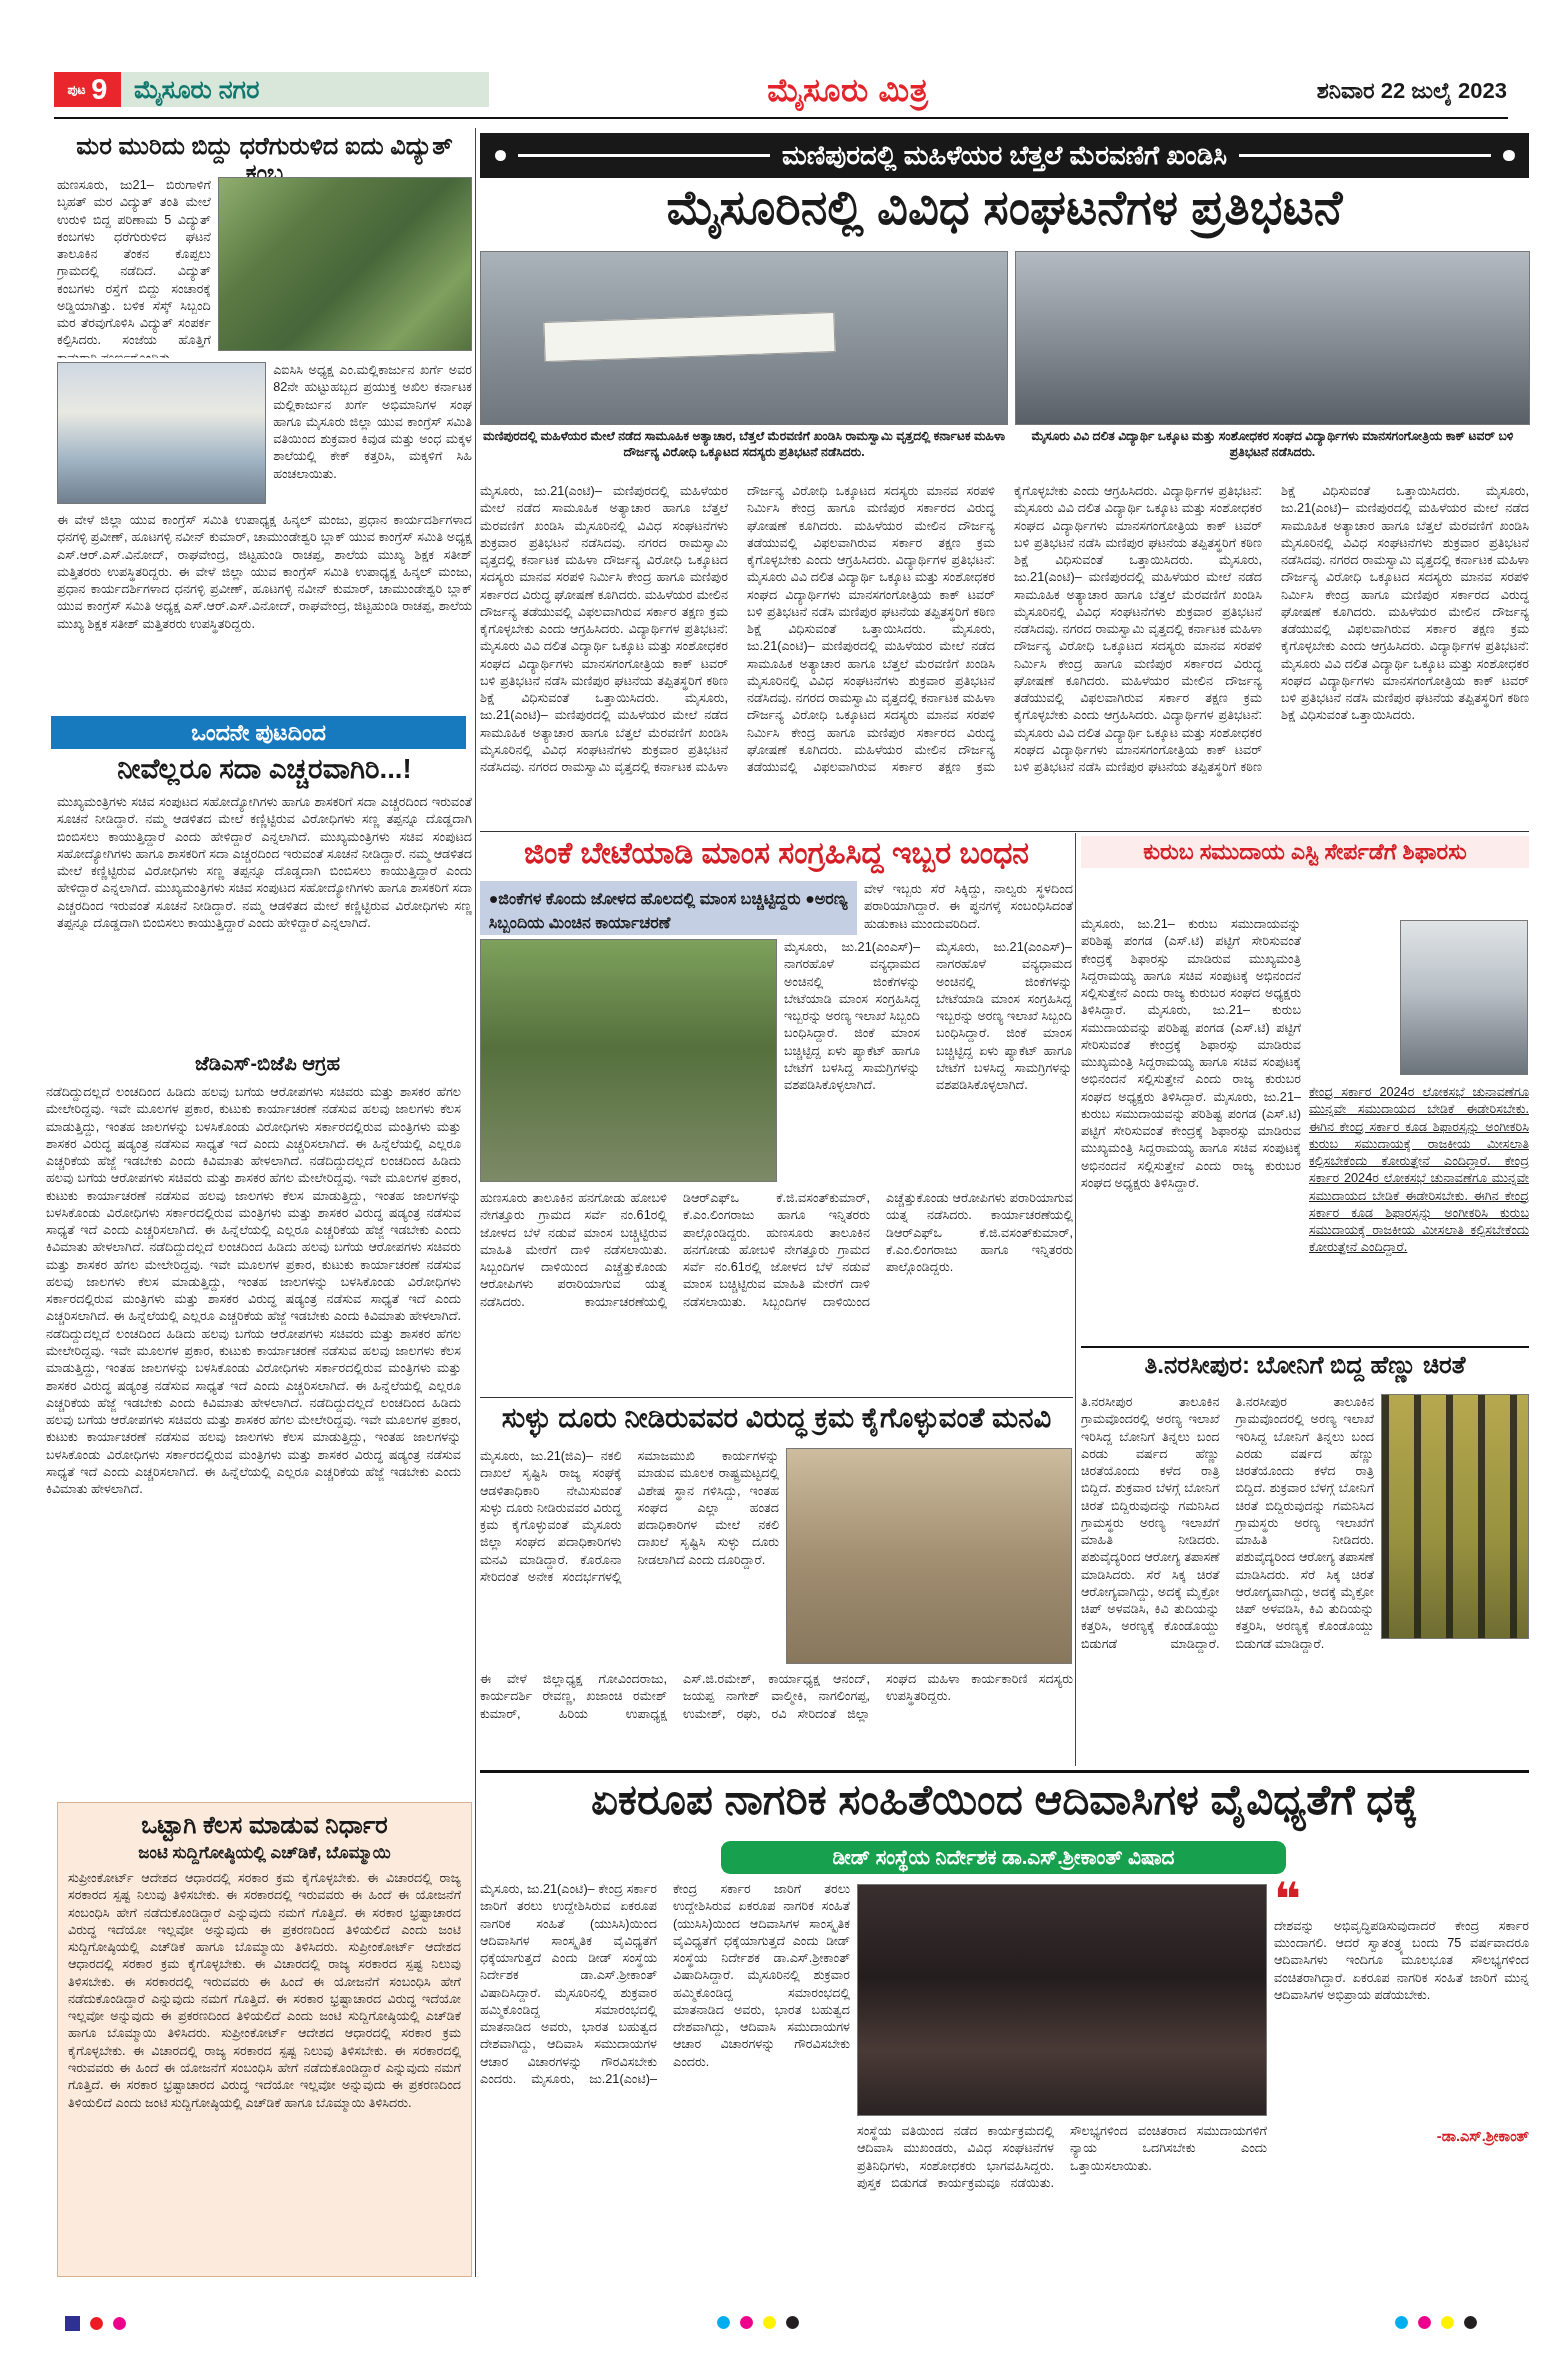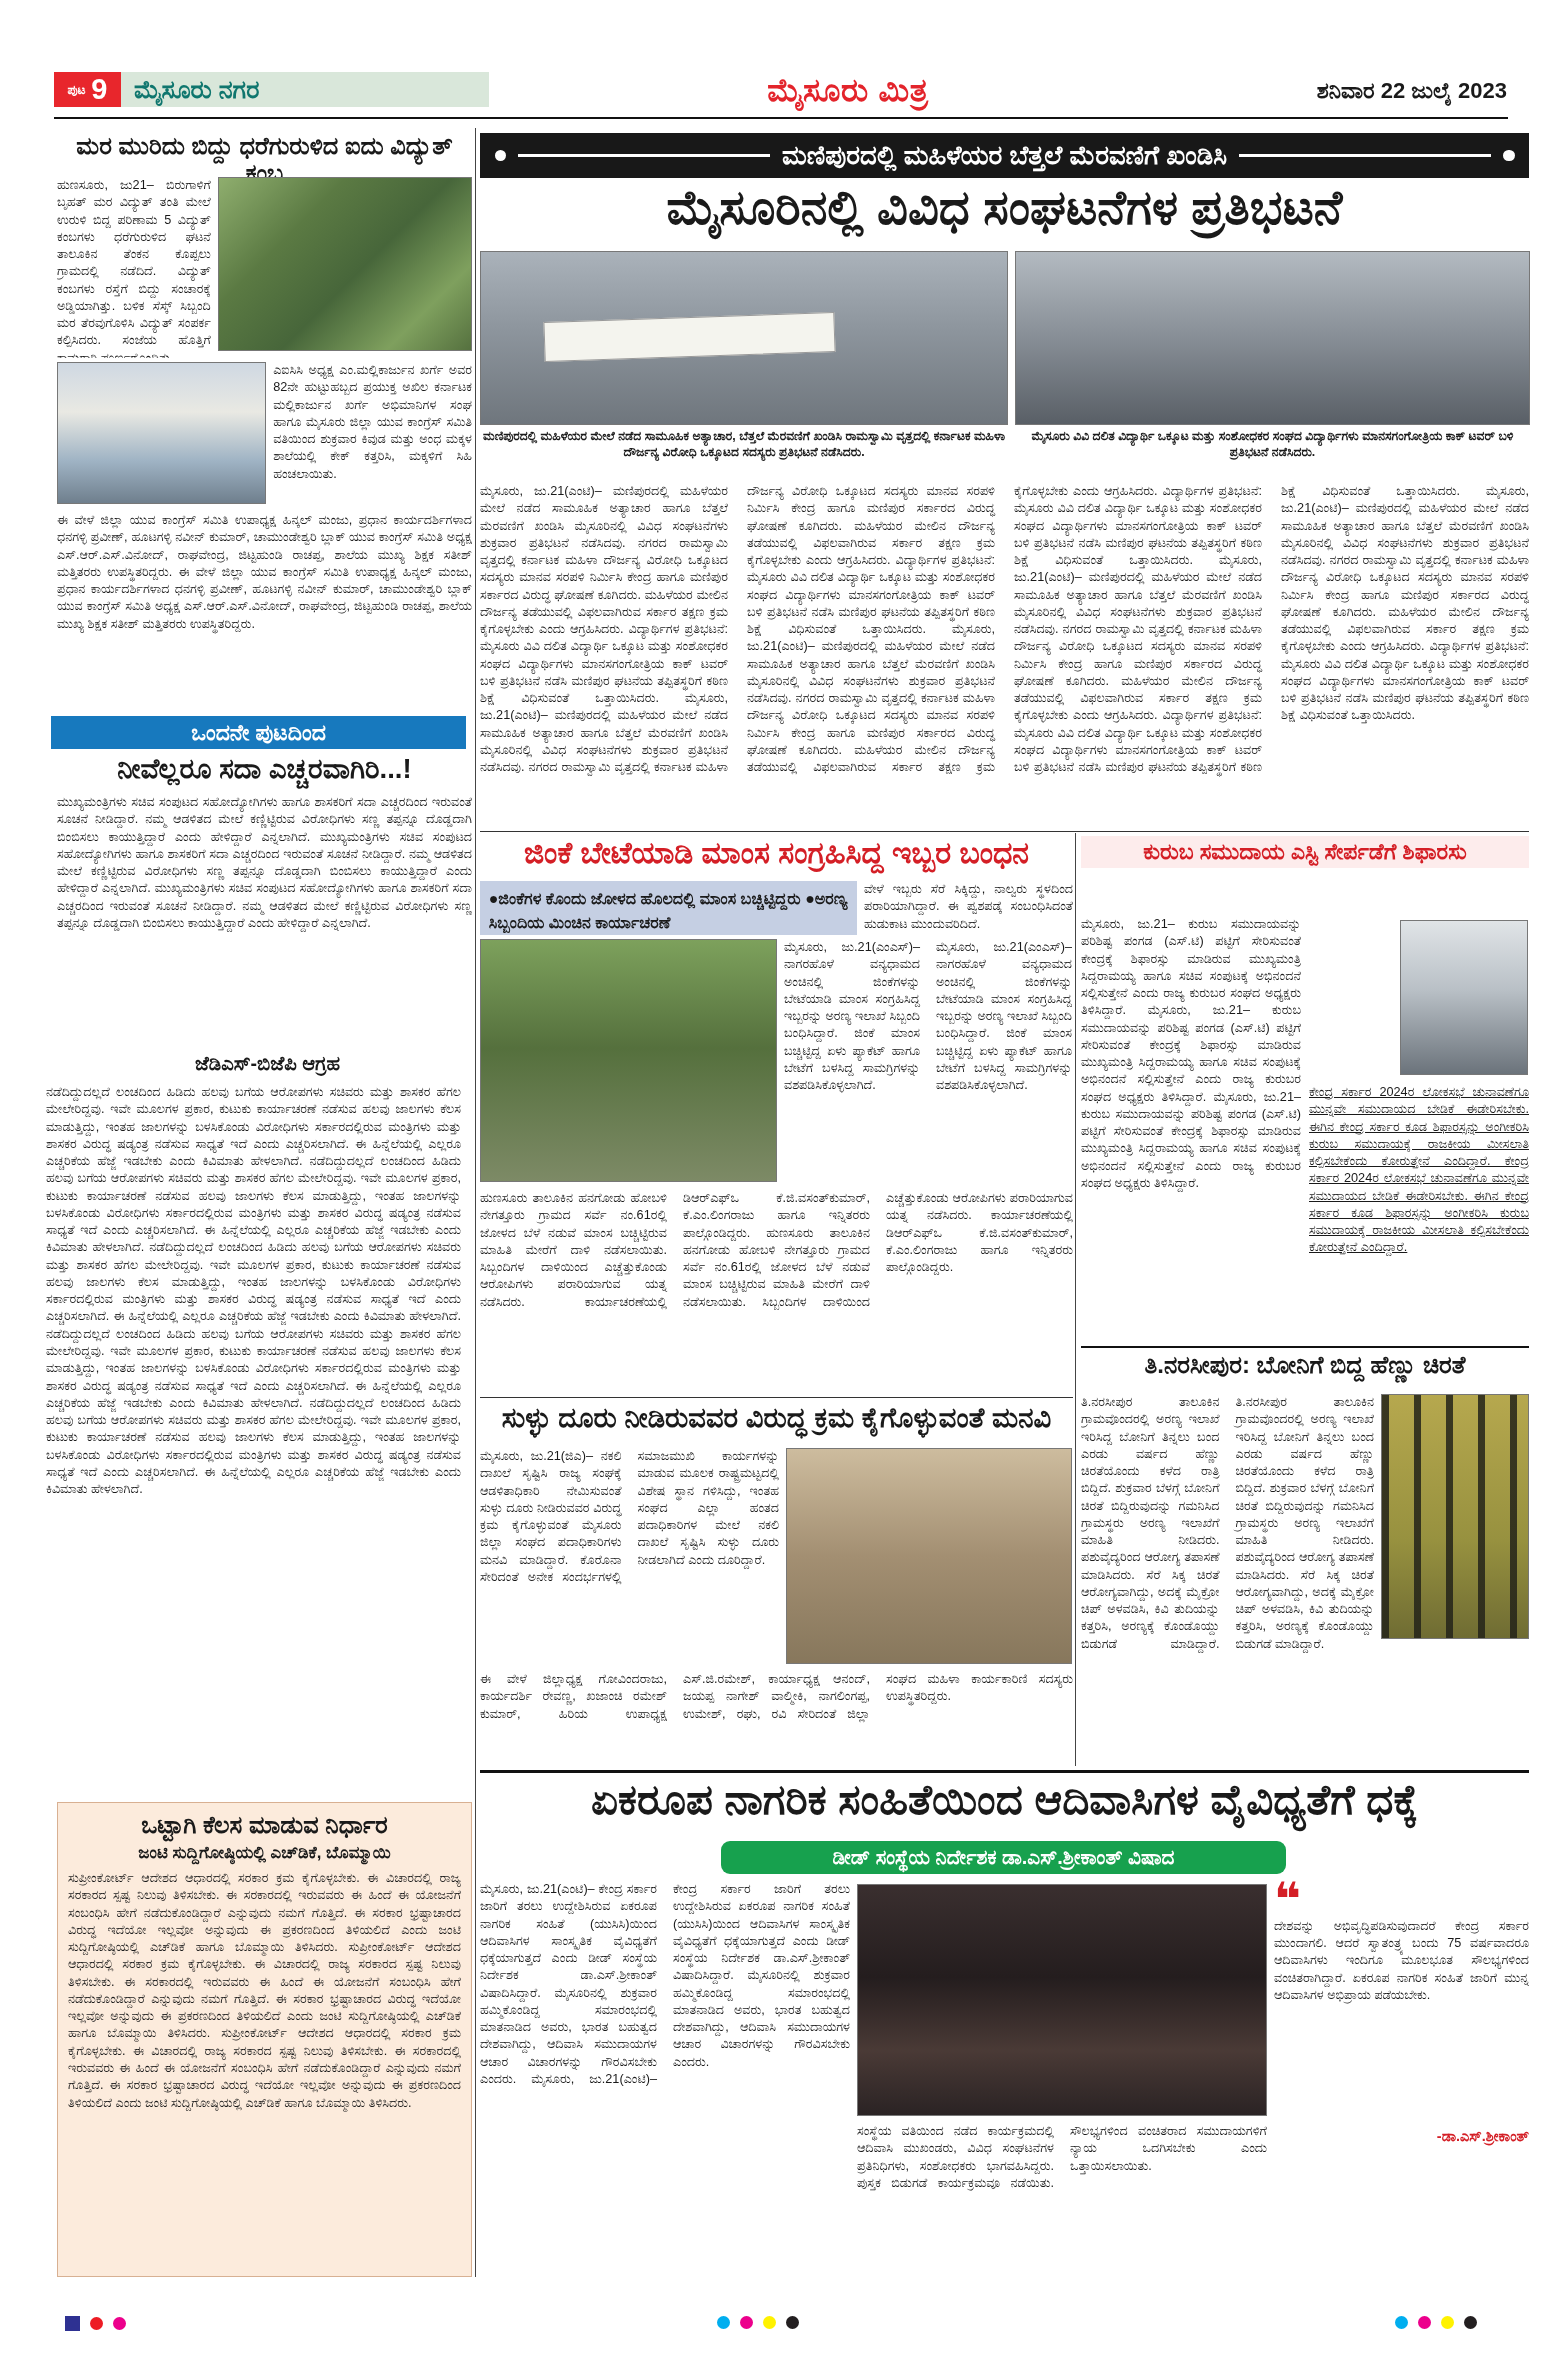--- a/index.html
+++ b/index.html
@@ -128,21 +128,21 @@
 
   <div class="abs jtext col4" style="left:480px;top:483px;width:1049px;height:345px;">
     <span>ಮೈಸೂರು, ಜು.21(ಎಂಟಿ)– ಮಣಿಪುರದಲ್ಲಿ ಮಹಿಳೆಯರ ಮೇಲೆ ನಡೆದ ಸಾಮೂಹಿಕ ಅತ್ಯಾಚಾರ ಹಾಗೂ ಬೆತ್ತಲೆ ಮೆರವಣಿಗೆ ಖಂಡಿಸಿ ಮೈಸೂರಿನಲ್ಲಿ ವಿವಿಧ ಸಂಘಟನೆಗಳು ಶುಕ್ರವಾರ ಪ್ರತಿಭಟನೆ ನಡೆಸಿದವು. ನಗರದ ರಾಮಸ್ವಾಮಿ ವೃತ್ತದಲ್ಲಿ ಕರ್ನಾಟಕ ಮಹಿಳಾ ದೌರ್ಜನ್ಯ ವಿರೋಧಿ ಒಕ್ಕೂಟದ ಸದಸ್ಯರು ಮಾನವ ಸರಪಳಿ ನಿರ್ಮಿಸಿ ಕೇಂದ್ರ ಹಾಗೂ ಮಣಿಪುರ ಸರ್ಕಾರದ ವಿರುದ್ಧ ಘೋಷಣೆ ಕೂಗಿದರು. ಮಹಿಳೆಯರ ಮೇಲಿನ ದೌರ್ಜನ್ಯ ತಡೆಯುವಲ್ಲಿ ವಿಫಲವಾಗಿರುವ ಸರ್ಕಾರ ತಕ್ಷಣ ಕ್ರಮ ಕೈಗೊಳ್ಳಬೇಕು ಎಂದು ಆಗ್ರಹಿಸಿದರು. ವಿದ್ಯಾರ್ಥಿಗಳ ಪ್ರತಿಭಟನೆ: ಮೈಸೂರು ವಿವಿ ದಲಿತ ವಿದ್ಯಾರ್ಥಿ ಒಕ್ಕೂಟ ಮತ್ತು ಸಂಶೋಧಕರ ಸಂಘದ ವಿದ್ಯಾರ್ಥಿಗಳು ಮಾನಸಗಂಗೋತ್ರಿಯ ಕಾಕ್ ಟವರ್ ಬಳಿ ಪ್ರತಿಭಟನೆ ನಡೆಸಿ ಮಣಿಪುರ ಘಟನೆಯ ತಪ್ಪಿತಸ್ಥರಿಗೆ ಕಠಿಣ ಶಿಕ್ಷೆ ವಿಧಿಸುವಂತೆ ಒತ್ತಾಯಿಸಿದರು. ಮೈಸೂರು, ಜು.21(ಎಂಟಿ)– ಮಣಿಪುರದಲ್ಲಿ ಮಹಿಳೆಯರ ಮೇಲೆ ನಡೆದ ಸಾಮೂಹಿಕ ಅತ್ಯಾಚಾರ ಹಾಗೂ ಬೆತ್ತಲೆ ಮೆರವಣಿಗೆ ಖಂಡಿಸಿ ಮೈಸೂರಿನಲ್ಲಿ ವಿವಿಧ ಸಂಘಟನೆಗಳು ಶುಕ್ರವಾರ ಪ್ರತಿಭಟನೆ ನಡೆಸಿದವು. ನಗರದ ರಾಮಸ್ವಾಮಿ ವೃತ್ತದಲ್ಲಿ ಕರ್ನಾಟಕ ಮಹಿಳಾ ದೌರ್ಜನ್ಯ ವಿರೋಧಿ ಒಕ್ಕೂಟದ ಸದಸ್ಯರು ಮಾನವ ಸರಪಳಿ ನಿರ್ಮಿಸಿ ಕೇಂದ್ರ ಹಾಗೂ ಮಣಿಪುರ ಸರ್ಕಾರದ ವಿರುದ್ಧ ಘೋಷಣೆ ಕೂಗಿದರು. ಮಹಿಳೆಯರ ಮೇಲಿನ ದೌರ್ಜನ್ಯ ತಡೆಯುವಲ್ಲಿ ವಿಫಲವಾಗಿರುವ ಸರ್ಕಾರ ತಕ್ಷಣ ಕ್ರಮ ಕೈಗೊಳ್ಳಬೇಕು ಎಂದು ಆಗ್ರಹಿಸಿದರು. ವಿದ್ಯಾರ್ಥಿಗಳ ಪ್ರತಿಭಟನೆ: ಮೈಸೂರು ವಿವಿ ದಲಿತ ವಿದ್ಯಾರ್ಥಿ ಒಕ್ಕೂಟ ಮತ್ತು ಸಂಶೋಧಕರ ಸಂಘದ ವಿದ್ಯಾರ್ಥಿಗಳು ಮಾನಸಗಂಗೋತ್ರಿಯ ಕಾಕ್ ಟವರ್ ಬಳಿ ಪ್ರತಿಭಟನೆ ನಡೆಸಿ ಮಣಿಪುರ ಘಟನೆಯ ತಪ್ಪಿತಸ್ಥರಿಗೆ ಕಠಿಣ ಶಿಕ್ಷೆ ವಿಧಿಸುವಂತೆ ಒತ್ತಾಯಿಸಿದರು. ಮೈಸೂರು, ಜು.21(ಎಂಟಿ)– ಮಣಿಪುರದಲ್ಲಿ ಮಹಿಳೆಯರ ಮೇಲೆ ನಡೆದ ಸಾಮೂಹಿಕ ಅತ್ಯಾಚಾರ ಹಾಗೂ ಬೆತ್ತಲೆ ಮೆರವಣಿಗೆ ಖಂಡಿಸಿ ಮೈಸೂರಿನಲ್ಲಿ ವಿವಿಧ ಸಂಘಟನೆಗಳು ಶುಕ್ರವಾರ ಪ್ರತಿಭಟನೆ ನಡೆಸಿದವು. ನಗರದ ರಾಮಸ್ವಾಮಿ ವೃತ್ತದಲ್ಲಿ ಕರ್ನಾಟಕ ಮಹಿಳಾ ದೌರ್ಜನ್ಯ ವಿರೋಧಿ ಒಕ್ಕೂಟದ ಸದಸ್ಯರು ಮಾನವ ಸರಪಳಿ ನಿರ್ಮಿಸಿ ಕೇಂದ್ರ ಹಾಗೂ ಮಣಿಪುರ ಸರ್ಕಾರದ ವಿರುದ್ಧ ಘೋಷಣೆ ಕೂಗಿದರು. ಮಹಿಳೆಯರ ಮೇಲಿನ ದೌರ್ಜನ್ಯ ತಡೆಯುವಲ್ಲಿ ವಿಫಲವಾಗಿರುವ ಸರ್ಕಾರ ತಕ್ಷಣ ಕ್ರಮ ಕೈಗೊಳ್ಳಬೇಕು ಎಂದು ಆಗ್ರಹಿಸಿದರು. ವಿದ್ಯಾರ್ಥಿಗಳ ಪ್ರತಿಭಟನೆ: ಮೈಸೂರು ವಿವಿ ದಲಿತ ವಿದ್ಯಾರ್ಥಿ ಒಕ್ಕೂಟ ಮತ್ತು ಸಂಶೋಧಕರ ಸಂಘದ ವಿದ್ಯಾರ್ಥಿಗಳು ಮಾನಸಗಂಗೋತ್ರಿಯ ಕಾಕ್ ಟವರ್ ಬಳಿ ಪ್ರತಿಭಟನೆ ನಡೆಸಿ ಮಣಿಪುರ ಘಟನೆಯ ತಪ್ಪಿತಸ್ಥರಿಗೆ ಕಠಿಣ ಶಿಕ್ಷೆ ವಿಧಿಸುವಂತೆ ಒತ್ತಾಯಿಸಿದರು. ಮೈಸೂರು, ಜು.21(ಎಂಟಿ)– ಮಣಿಪುರದಲ್ಲಿ ಮಹಿಳೆಯರ ಮೇಲೆ ನಡೆದ ಸಾಮೂಹಿಕ ಅತ್ಯಾಚಾರ ಹಾಗೂ ಬೆತ್ತಲೆ ಮೆರವಣಿಗೆ ಖಂಡಿಸಿ ಮೈಸೂರಿನಲ್ಲಿ ವಿವಿಧ ಸಂಘಟನೆಗಳು ಶುಕ್ರವಾರ ಪ್ರತಿಭಟನೆ ನಡೆಸಿದವು. ನಗರದ ರಾಮಸ್ವಾಮಿ ವೃತ್ತದಲ್ಲಿ ಕರ್ನಾಟಕ ಮಹಿಳಾ ದೌರ್ಜನ್ಯ ವಿರೋಧಿ ಒಕ್ಕೂಟದ ಸದಸ್ಯರು ಮಾನವ ಸರಪಳಿ ನಿರ್ಮಿಸಿ ಕೇಂದ್ರ ಹಾಗೂ ಮಣಿಪುರ ಸರ್ಕಾರದ ವಿರುದ್ಧ ಘೋಷಣೆ ಕೂಗಿದರು. ಮಹಿಳೆಯರ ಮೇಲಿನ ದೌರ್ಜನ್ಯ ತಡೆಯುವಲ್ಲಿ ವಿಫಲವಾಗಿರುವ ಸರ್ಕಾರ ತಕ್ಷಣ ಕ್ರಮ ಕೈಗೊಳ್ಳಬೇಕು ಎಂದು ಆಗ್ರಹಿಸಿದರು. ವಿದ್ಯಾರ್ಥಿಗಳ ಪ್ರತಿಭಟನೆ: ಮೈಸೂರು ವಿವಿ ದಲಿತ ವಿದ್ಯಾರ್ಥಿ ಒಕ್ಕೂಟ ಮತ್ತು ಸಂಶೋಧಕರ ಸಂಘದ ವಿದ್ಯಾರ್ಥಿಗಳು ಮಾನಸಗಂಗೋತ್ರಿಯ ಕಾಕ್ ಟವರ್ ಬಳಿ ಪ್ರತಿಭಟನೆ ನಡೆಸಿ ಮಣಿಪುರ ಘಟನೆಯ ತಪ್ಪಿತಸ್ಥರಿಗೆ ಕಠಿಣ ಶಿಕ್ಷೆ ವಿಧಿಸುವಂತೆ ಒತ್ತಾಯಿಸಿದರು. ಮೈಸೂರು, ಜು.21(ಎಂಟಿ)– ಮಣಿಪುರದಲ್ಲಿ ಮಹಿಳೆಯರ ಮೇಲೆ ನಡೆದ ಸಾಮೂಹಿಕ ಅತ್ಯಾಚಾರ ಹಾಗೂ ಬೆತ್ತಲೆ ಮೆರವಣಿಗೆ ಖಂಡಿಸಿ ಮೈಸೂರಿನಲ್ಲಿ ವಿವಿಧ ಸಂಘಟನೆಗಳು ಶುಕ್ರವಾರ ಪ್ರತಿಭಟನೆ ನಡೆಸಿದವು. ನಗರದ ರಾಮಸ್ವಾಮಿ ವೃತ್ತದಲ್ಲಿ ಕರ್ನಾಟಕ ಮಹಿಳಾ ದೌರ್ಜನ್ಯ ವಿರೋಧಿ ಒಕ್ಕೂಟದ ಸದಸ್ಯರು ಮಾನವ ಸರಪಳಿ ನಿರ್ಮಿಸಿ ಕೇಂದ್ರ ಹಾಗೂ ಮಣಿಪುರ ಸರ್ಕಾರದ ವಿರುದ್ಧ ಘೋಷಣೆ ಕೂಗಿದರು. ಮಹಿಳೆಯರ ಮೇಲಿನ ದೌರ್ಜನ್ಯ ತಡೆಯುವಲ್ಲಿ ವಿಫಲವಾಗಿರುವ ಸರ್ಕಾರ ತಕ್ಷಣ ಕ್ರಮ ಕೈಗೊಳ್ಳಬೇಕು ಎಂದು ಆಗ್ರಹಿಸಿದರು. ವಿದ್ಯಾರ್ಥಿಗಳ ಪ್ರತಿಭಟನೆ: ಮೈಸೂರು ವಿವಿ ದಲಿತ ವಿದ್ಯಾರ್ಥಿ ಒಕ್ಕೂಟ ಮತ್ತು ಸಂಶೋಧಕರ ಸಂಘದ ವಿದ್ಯಾರ್ಥಿಗಳು ಮಾನಸಗಂಗೋತ್ರಿಯ ಕಾಕ್ ಟವರ್ ಬಳಿ ಪ್ರತಿಭಟನೆ ನಡೆಸಿ ಮಣಿಪುರ ಘಟನೆಯ ತಪ್ಪಿತಸ್ಥರಿಗೆ ಕಠಿಣ ಶಿಕ್ಷೆ ವಿಧಿಸುವಂತೆ ಒತ್ತಾಯಿಸಿದರು.</span>
   </div>
 
   <div class="rule-h" style="left:480px;top:831px;width:1049px;"></div>
   <div class="rule-v" style="left:1075px;top:833px;height:933px;"></div>
 
   <div class="abs headline-l headline-red" style="left:480px;top:836px;width:593px;height:41px;font-size:30px;">ಜಿಂಕೆ ಬೇಟೆಯಾಡಿ ಮಾಂಸ ಸಂಗ್ರಹಿಸಿದ್ದ ಇಬ್ಬರ ಬಂಧನ</div>
   <div class="abs bulletbox" style="left:480px;top:881px;width:377px;height:54px;">●ಜಿಂಕೆಗಳ ಕೊಂದು ಜೋಳದ ಹೊಲದಲ್ಲಿ ಮಾಂಸ ಬಚ್ಚಿಟ್ಟಿದ್ದರು ●ಅರಣ್ಯ ಸಿಬ್ಬಂದಿಯ ಮಿಂಚಿನ ಕಾರ್ಯಾಚರಣೆ</div>
-  <div class="abs jtext" style="left:864px;top:881px;width:209px;height:54px;">ವೇಳೆ ಇಬ್ಬರು ಸೆರೆ ಸಿಕ್ಕಿದ್ದು, ನಾಲ್ವರು ಸ್ಥಳದಿಂದ ಪರಾರಿಯಾಗಿದ್ದಾರೆ. ಈ ಪ್ವಶಪಡ್ಕೆ ಸಂಬಂಧಿಸಿದಂತೆ ಹುಡುಕಾಟ ಮುಂದುವರಿದಿದೆ.</div>
+  <div class="abs jtext" style="left:864px;top:881px;width:209px;height:54px;">ವೇಳೆ ಇಬ್ಬರು ಸೆರೆ ಸಿಕ್ಕಿದ್ದು, ನಾಲ್ವರು ಸ್ಥಳದಿಂದ ಪರಾರಿಯಾಗಿದ್ದಾರೆ. ಈ ಪ್ಧನಗಳ್ಕೆ ಸಂಬಂಧಿಸಿದಂತೆ ಹುಡುಕಾಟ ಮುಂದುವರಿದಿದೆ.</div>
 
   <div class="photo ph-forest" style="left:480px;top:939px;width:297px;height:243px;"></div>
   <div class="abs jtext col2" style="left:784px;top:939px;width:288px;height:243px;">
     <span>ಮೈಸೂರು, ಜು.21(ಎಂಎಸ್)– ನಾಗರಹೊಳೆ ವನ್ಯಧಾಮದ ಅಂಚಿನಲ್ಲಿ ಜಿಂಕೆಗಳನ್ನು ಬೇಟೆಯಾಡಿ ಮಾಂಸ ಸಂಗ್ರಹಿಸಿದ್ದ ಇಬ್ಬರನ್ನು ಅರಣ್ಯ ಇಲಾಖೆ ಸಿಬ್ಬಂದಿ ಬಂಧಿಸಿದ್ದಾರೆ. ಜಿಂಕೆ ಮಾಂಸ ಬಚ್ಚಿಟ್ಟಿದ್ದ ಏಳು ಪ್ಯಾಕೆಟ್ ಹಾಗೂ ಬೇಟೆಗೆ ಬಳಸಿದ್ದ ಸಾಮಗ್ರಿಗಳನ್ನು ವಶಪಡಿಸಿಕೊಳ್ಳಲಾಗಿದೆ. ಮೈಸೂರು, ಜು.21(ಎಂಎಸ್)– ನಾಗರಹೊಳೆ ವನ್ಯಧಾಮದ ಅಂಚಿನಲ್ಲಿ ಜಿಂಕೆಗಳನ್ನು ಬೇಟೆಯಾಡಿ ಮಾಂಸ ಸಂಗ್ರಹಿಸಿದ್ದ ಇಬ್ಬರನ್ನು ಅರಣ್ಯ ಇಲಾಖೆ ಸಿಬ್ಬಂದಿ ಬಂಧಿಸಿದ್ದಾರೆ. ಜಿಂಕೆ ಮಾಂಸ ಬಚ್ಚಿಟ್ಟಿದ್ದ ಏಳು ಪ್ಯಾಕೆಟ್ ಹಾಗೂ ಬೇಟೆಗೆ ಬಳಸಿದ್ದ ಸಾಮಗ್ರಿಗಳನ್ನು ವಶಪಡಿಸಿಕೊಳ್ಳಲಾಗಿದೆ.</span>
   </div>
   <div class="abs jtext col3" style="left:480px;top:1190px;width:593px;height:201px;">
     <span>ಹುಣಸೂರು ತಾಲೂಕಿನ ಹನಗೋಡು ಹೋಬಳಿ ನೇಗತ್ತೂರು ಗ್ರಾಮದ ಸರ್ವೆ ನಂ.61ರಲ್ಲಿ ಜೋಳದ ಬೆಳೆ ನಡುವೆ ಮಾಂಸ ಬಚ್ಚಿಟ್ಟಿರುವ ಮಾಹಿತಿ ಮೇರೆಗೆ ದಾಳಿ ನಡೆಸಲಾಯಿತು. ಸಿಬ್ಬಂದಿಗಳ ದಾಳಿಯಿಂದ ಎಚ್ಚೆತ್ತುಕೊಂಡು ಆರೋಪಿಗಳು ಪರಾರಿಯಾಗುವ ಯತ್ನ ನಡೆಸಿದರು. ಕಾರ್ಯಾಚರಣೆಯಲ್ಲಿ ಡಿಆರ್‌ಎಫ್‌ಒ ಕೆ.ಜಿ.ವಸಂತ್‌ಕುಮಾರ್, ಕೆ.ಎಂ.ಲಿಂಗರಾಜು ಹಾಗೂ ಇನ್ನಿತರರು ಪಾಲ್ಗೊಂಡಿದ್ದರು. ಹುಣಸೂರು ತಾಲೂಕಿನ ಹನಗೋಡು ಹೋಬಳಿ ನೇಗತ್ತೂರು ಗ್ರಾಮದ ಸರ್ವೆ ನಂ.61ರಲ್ಲಿ ಜೋಳದ ಬೆಳೆ ನಡುವೆ ಮಾಂಸ ಬಚ್ಚಿಟ್ಟಿರುವ ಮಾಹಿತಿ ಮೇರೆಗೆ ದಾಳಿ ನಡೆಸಲಾಯಿತು. ಸಿಬ್ಬಂದಿಗಳ ದಾಳಿಯಿಂದ ಎಚ್ಚೆತ್ತುಕೊಂಡು ಆರೋಪಿಗಳು ಪರಾರಿಯಾಗುವ ಯತ್ನ ನಡೆಸಿದರು. ಕಾರ್ಯಾಚರಣೆಯಲ್ಲಿ ಡಿಆರ್‌ಎಫ್‌ಒ ಕೆ.ಜಿ.ವಸಂತ್‌ಕುಮಾರ್, ಕೆ.ಎಂ.ಲಿಂಗರಾಜು ಹಾಗೂ ಇನ್ನಿತರರು ಪಾಲ್ಗೊಂಡಿದ್ದರು.</span>
   </div>
 
   <div class="rule-h" style="left:480px;top:1397px;width:593px;"></div>

